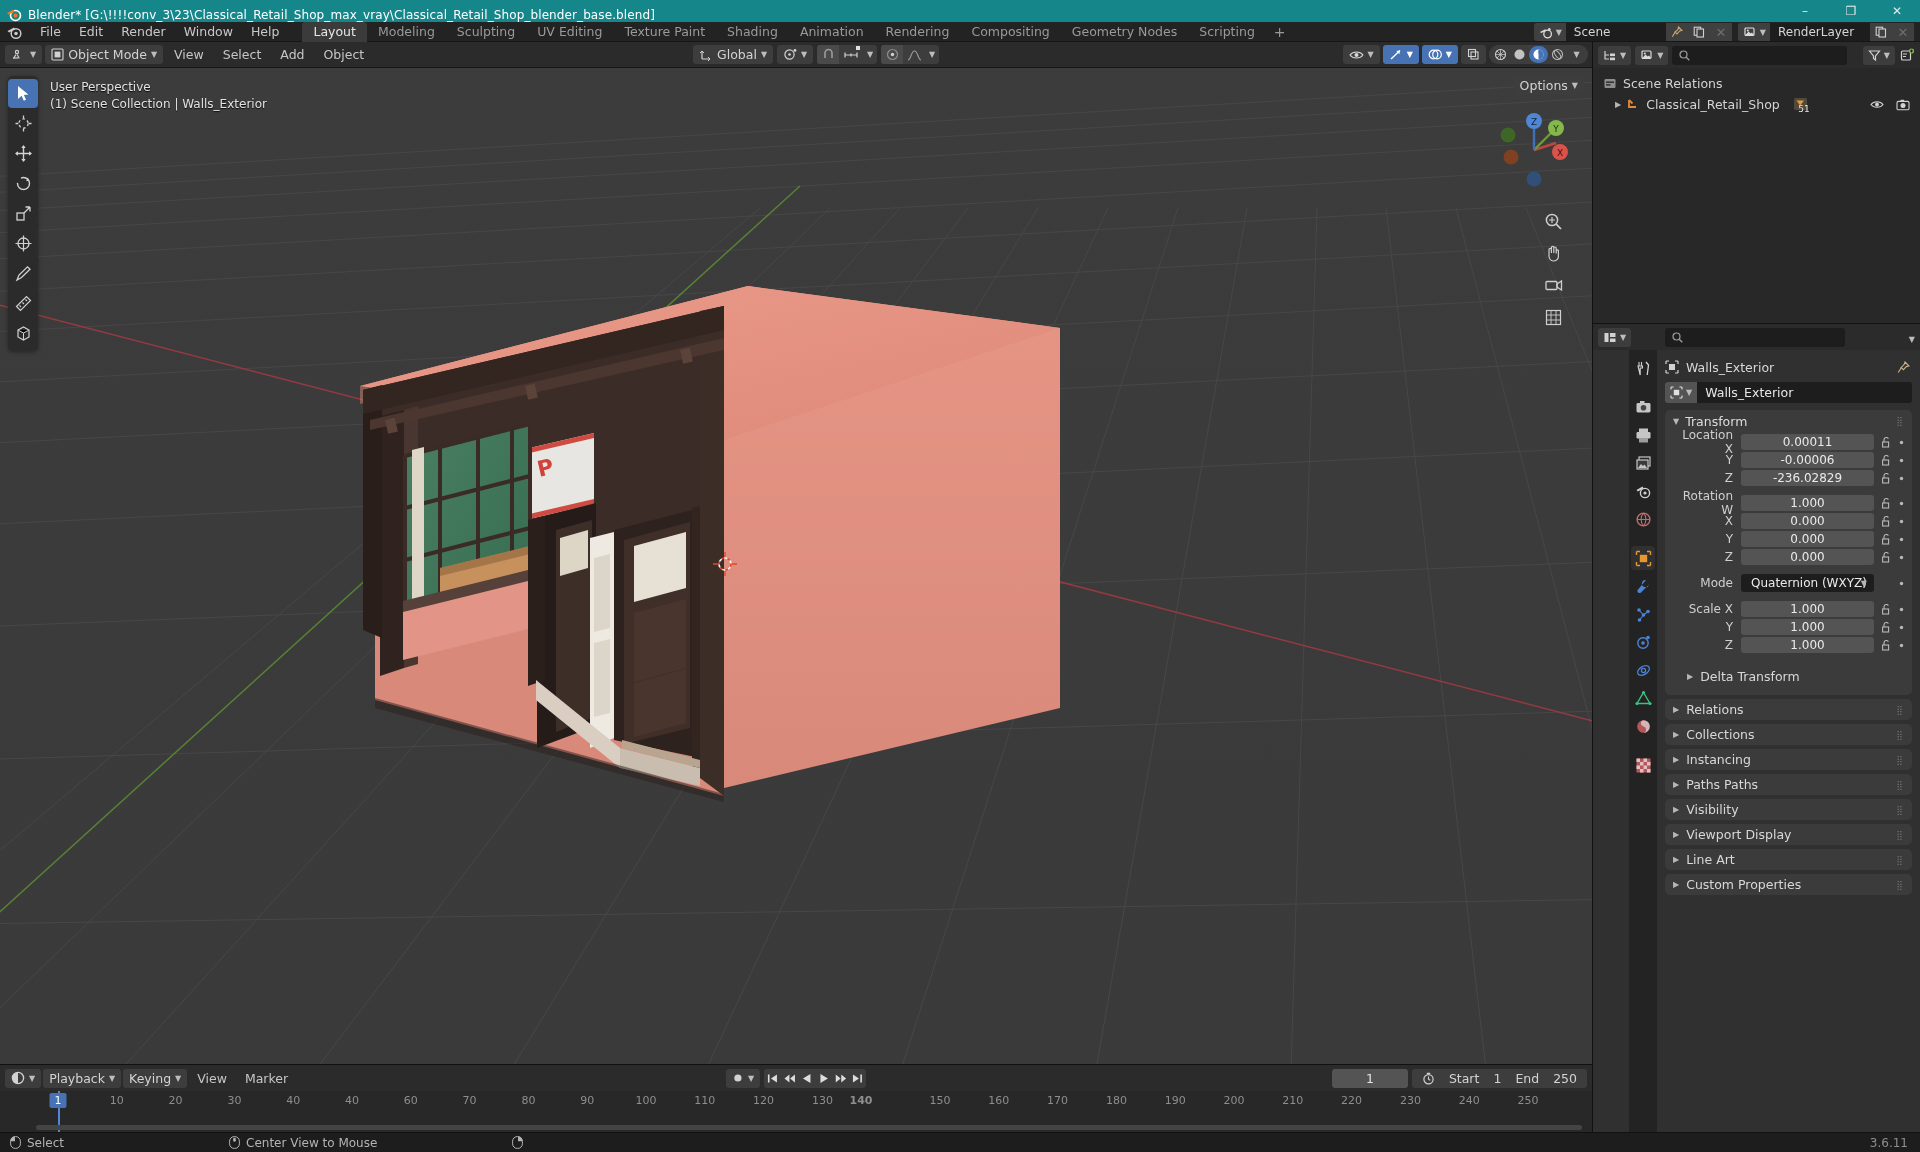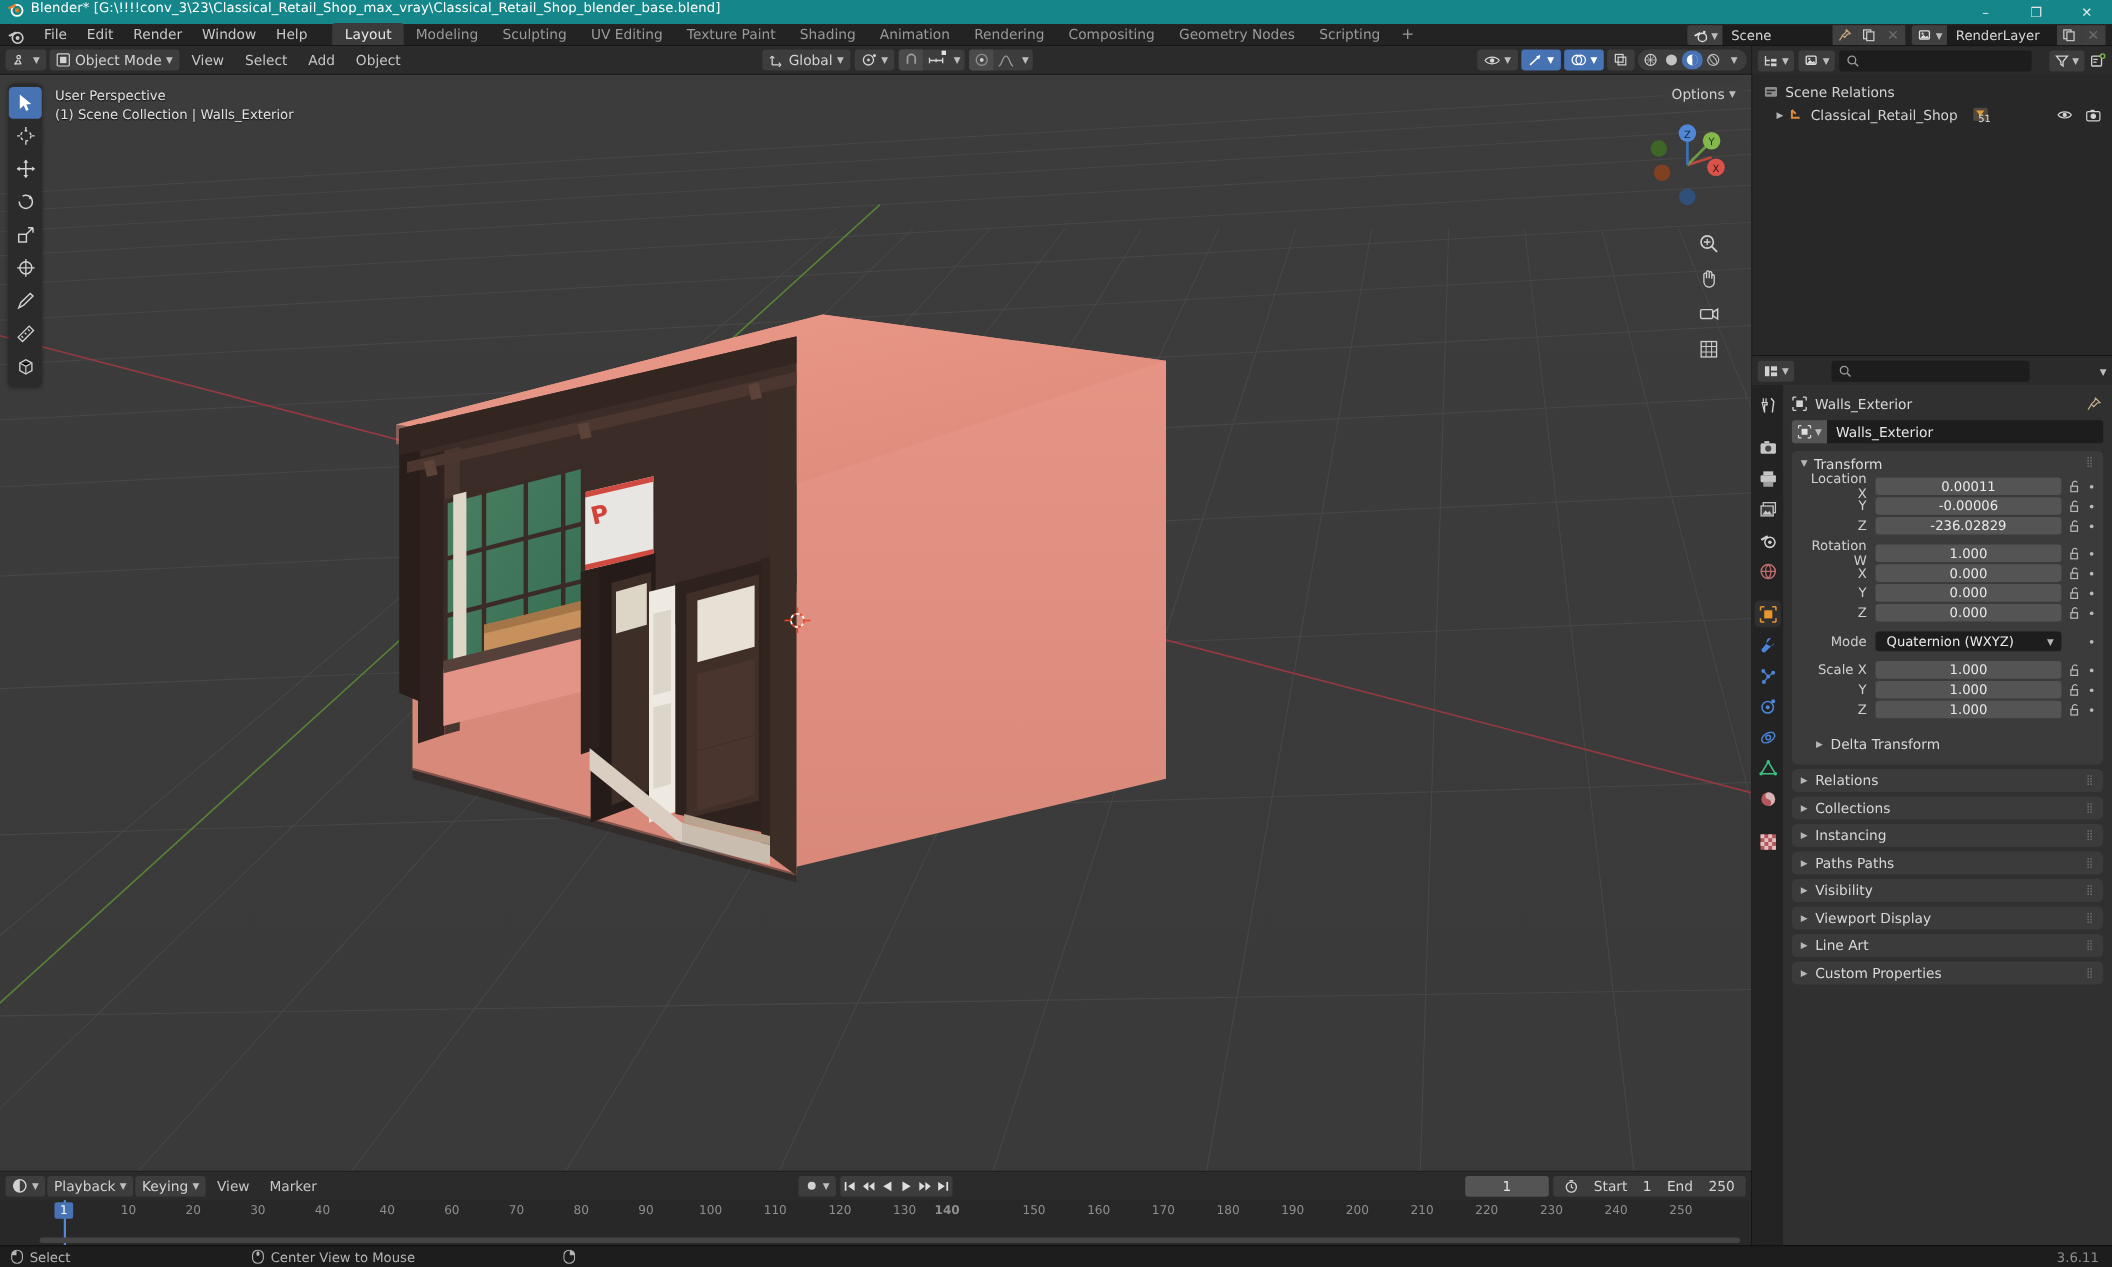--- a/index.html
+++ b/index.html
@@ -1,30 +1,30 @@
 <!DOCTYPE html>
 <html><head>
 <meta charset="utf-8">
 <style>
   * { margin:0; padding:0; box-sizing:border-box; }
   html,body{ width:1920px; height:1152px; overflow:hidden; background:#1d1d1d;
     font-family:"DejaVu Sans","Liberation Sans",sans-serif; font-size:13px; color:#d3d3d3; }
   .app{ position:relative; width:1920px; height:1152px; display:flex; flex-direction:column; }
 
   
-  .titlebar{ height:22px; background:#15878a; display:flex; align-items:flex-start;
+  .titlebar{ height:22px; background:#15878a; display:flex; align-items:flex-end;
              padding:0 6px; flex:0 0 22px; position:relative; }
   .titlebar .blogo{ width:16px; height:16px; margin-right:6px; position:relative; }
   .titlebar .ttl{ font-size:12px; color:#ffffff; white-space:nowrap; letter-spacing:.1px;}
   .winbtns{ position:absolute; right:0; top:0; height:22px; display:flex; }
   .winbtn{ width:46px; height:22px; display:flex; align-items:center; justify-content:center;
            color:#e8e8e8; font-size:12px; }
 
   
-  .menubar{ height:20px; background:#232323; display:flex; align-items:flex-end; flex:0 0 20px;
+  .menubar{ height:20px; background:#232323; display:flex; align-items:center; flex:0 0 20px;
             padding-left:6px; position:relative; border-bottom:1px solid #161616;}
   .menubar .blogo2{ width:17px; height:16px; margin-right:8px; position:relative;}
   .menu-item{ padding:0 9px; height:20px; line-height:20px; font-size:12.5px; color:#c8c8c8;}
   .tabs{ display:flex; align-items:center; margin-left:14px; height:20px;}
   .tab{ padding:0 11px; height:20px; line-height:20px; font-size:12.5px; color:#9a9a9a;
         border-radius:3px 3px 0 0;}
   .tab.active{ background:#3b3b3b; color:#e6e6e6;}
   .tab.plus{ padding:0 8px; color:#9a9a9a; font-size:14px;}
   .topright{ position:absolute; right:6px; top:1px; display:flex; align-items:center; gap:2px;}
   .pillbox{ display:flex; align-items:center; background:#2b2b2b; border-radius:3px; height:18px;}
@@ -112,21 +112,21 @@
                     width:100%; font-family:inherit;}
   .ol-body{ flex:1 1 auto; padding-top:5px; font-size:12.5px;}
   .ol-row{ display:flex; align-items:center; height:21px; padding-left:10px; gap:6px; position:relative;}
   .ol-row.indent{ padding-left:22px;}
   .ol-badge{ display:inline-flex; align-items:center; gap:1px;}
   .ol-eyes{ position:absolute; right:10px; display:flex; gap:12px; align-items:center;}
 
   
   .props{ flex:1 1 auto; display:flex; flex-direction:column; background:#303030; min-height:0;}
   .pr-header{ height:26px; background:#2b2b2b; display:flex; align-items:center; gap:5px; padding:0 5px;}
-  .pr-main{ flex:1 1 auto; display:flex; min-height:0;}
+  .pr-main{ flex:1 1 auto; display:flex; min-height:0;padding-left:36px;}
   .pr-tabs{ flex:0 0 28px; background:#232323; display:flex; flex-direction:column; align-items:center;
             padding-top:6px; gap:4px;}
   .pr-tab{ width:24px; height:24px; display:flex; align-items:center; justify-content:center; border-radius:4px;}
   .pr-tab.active{ background:#303030;}
   .pr-sep{ height:7px;}
   .pr-content{ flex:1 1 auto; padding:6px 8px 0 8px; overflow:hidden;}
   .bc-row{ display:flex; align-items:center; gap:7px; height:22px; font-size:12.5px; color:#d8d8d8;
            position:relative;}
   .namefield{ display:flex; align-items:center; margin-top:4px; gap:0;}
   .namefield .idbtn{ background:#545454; border-radius:3px 0 0 3px; height:21px; display:flex;

